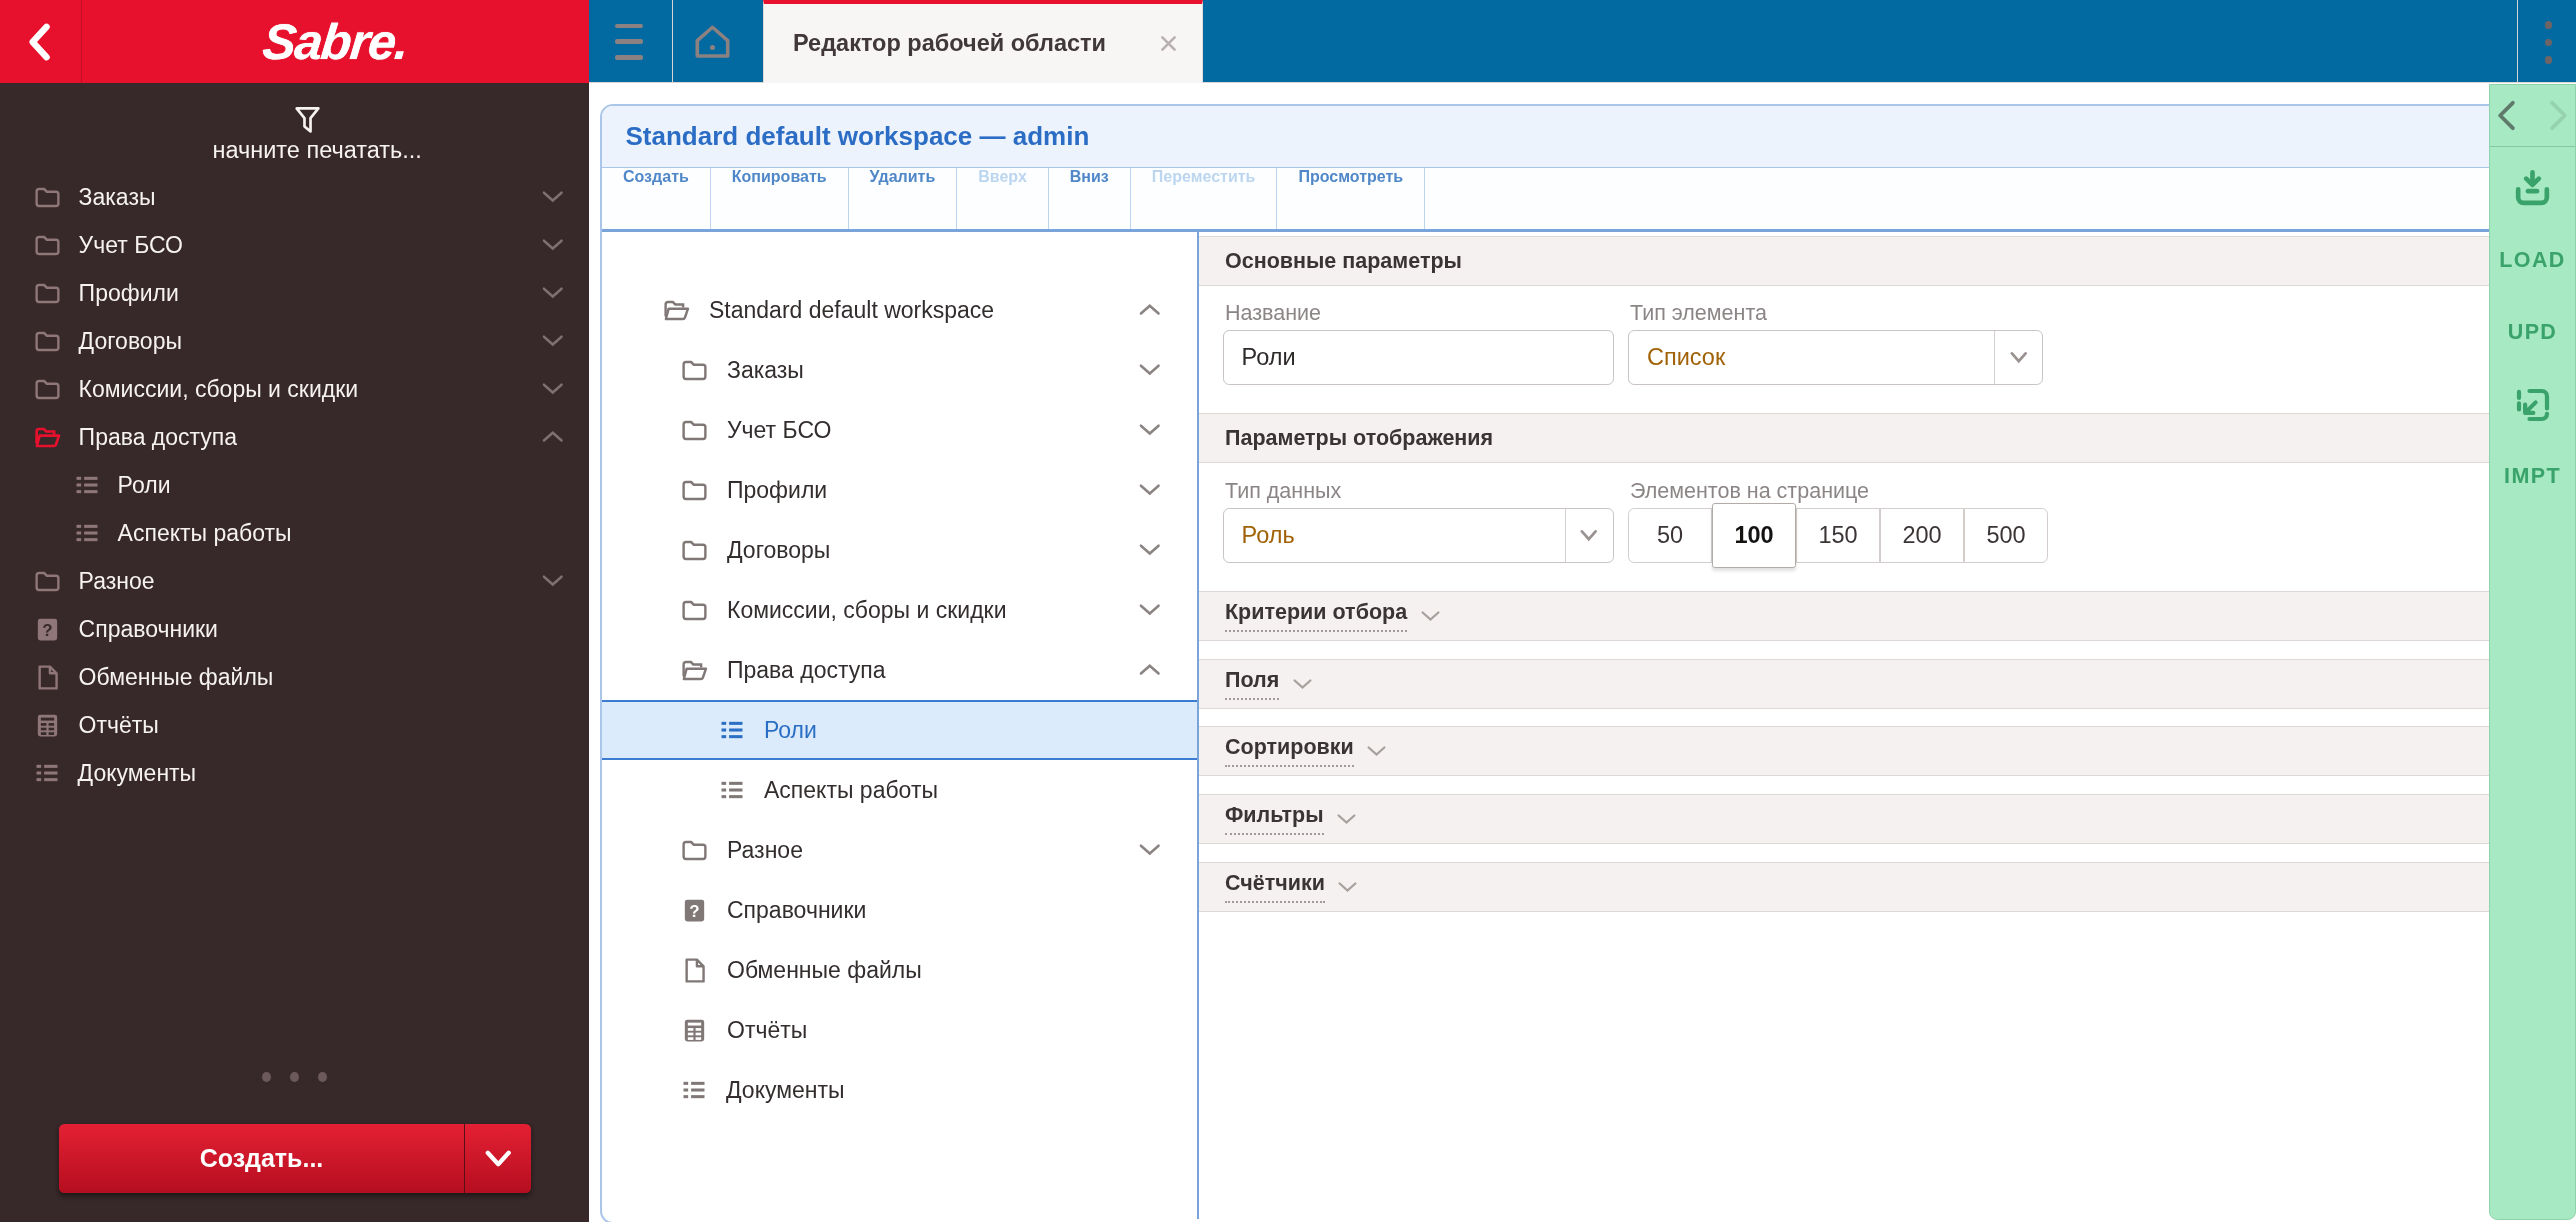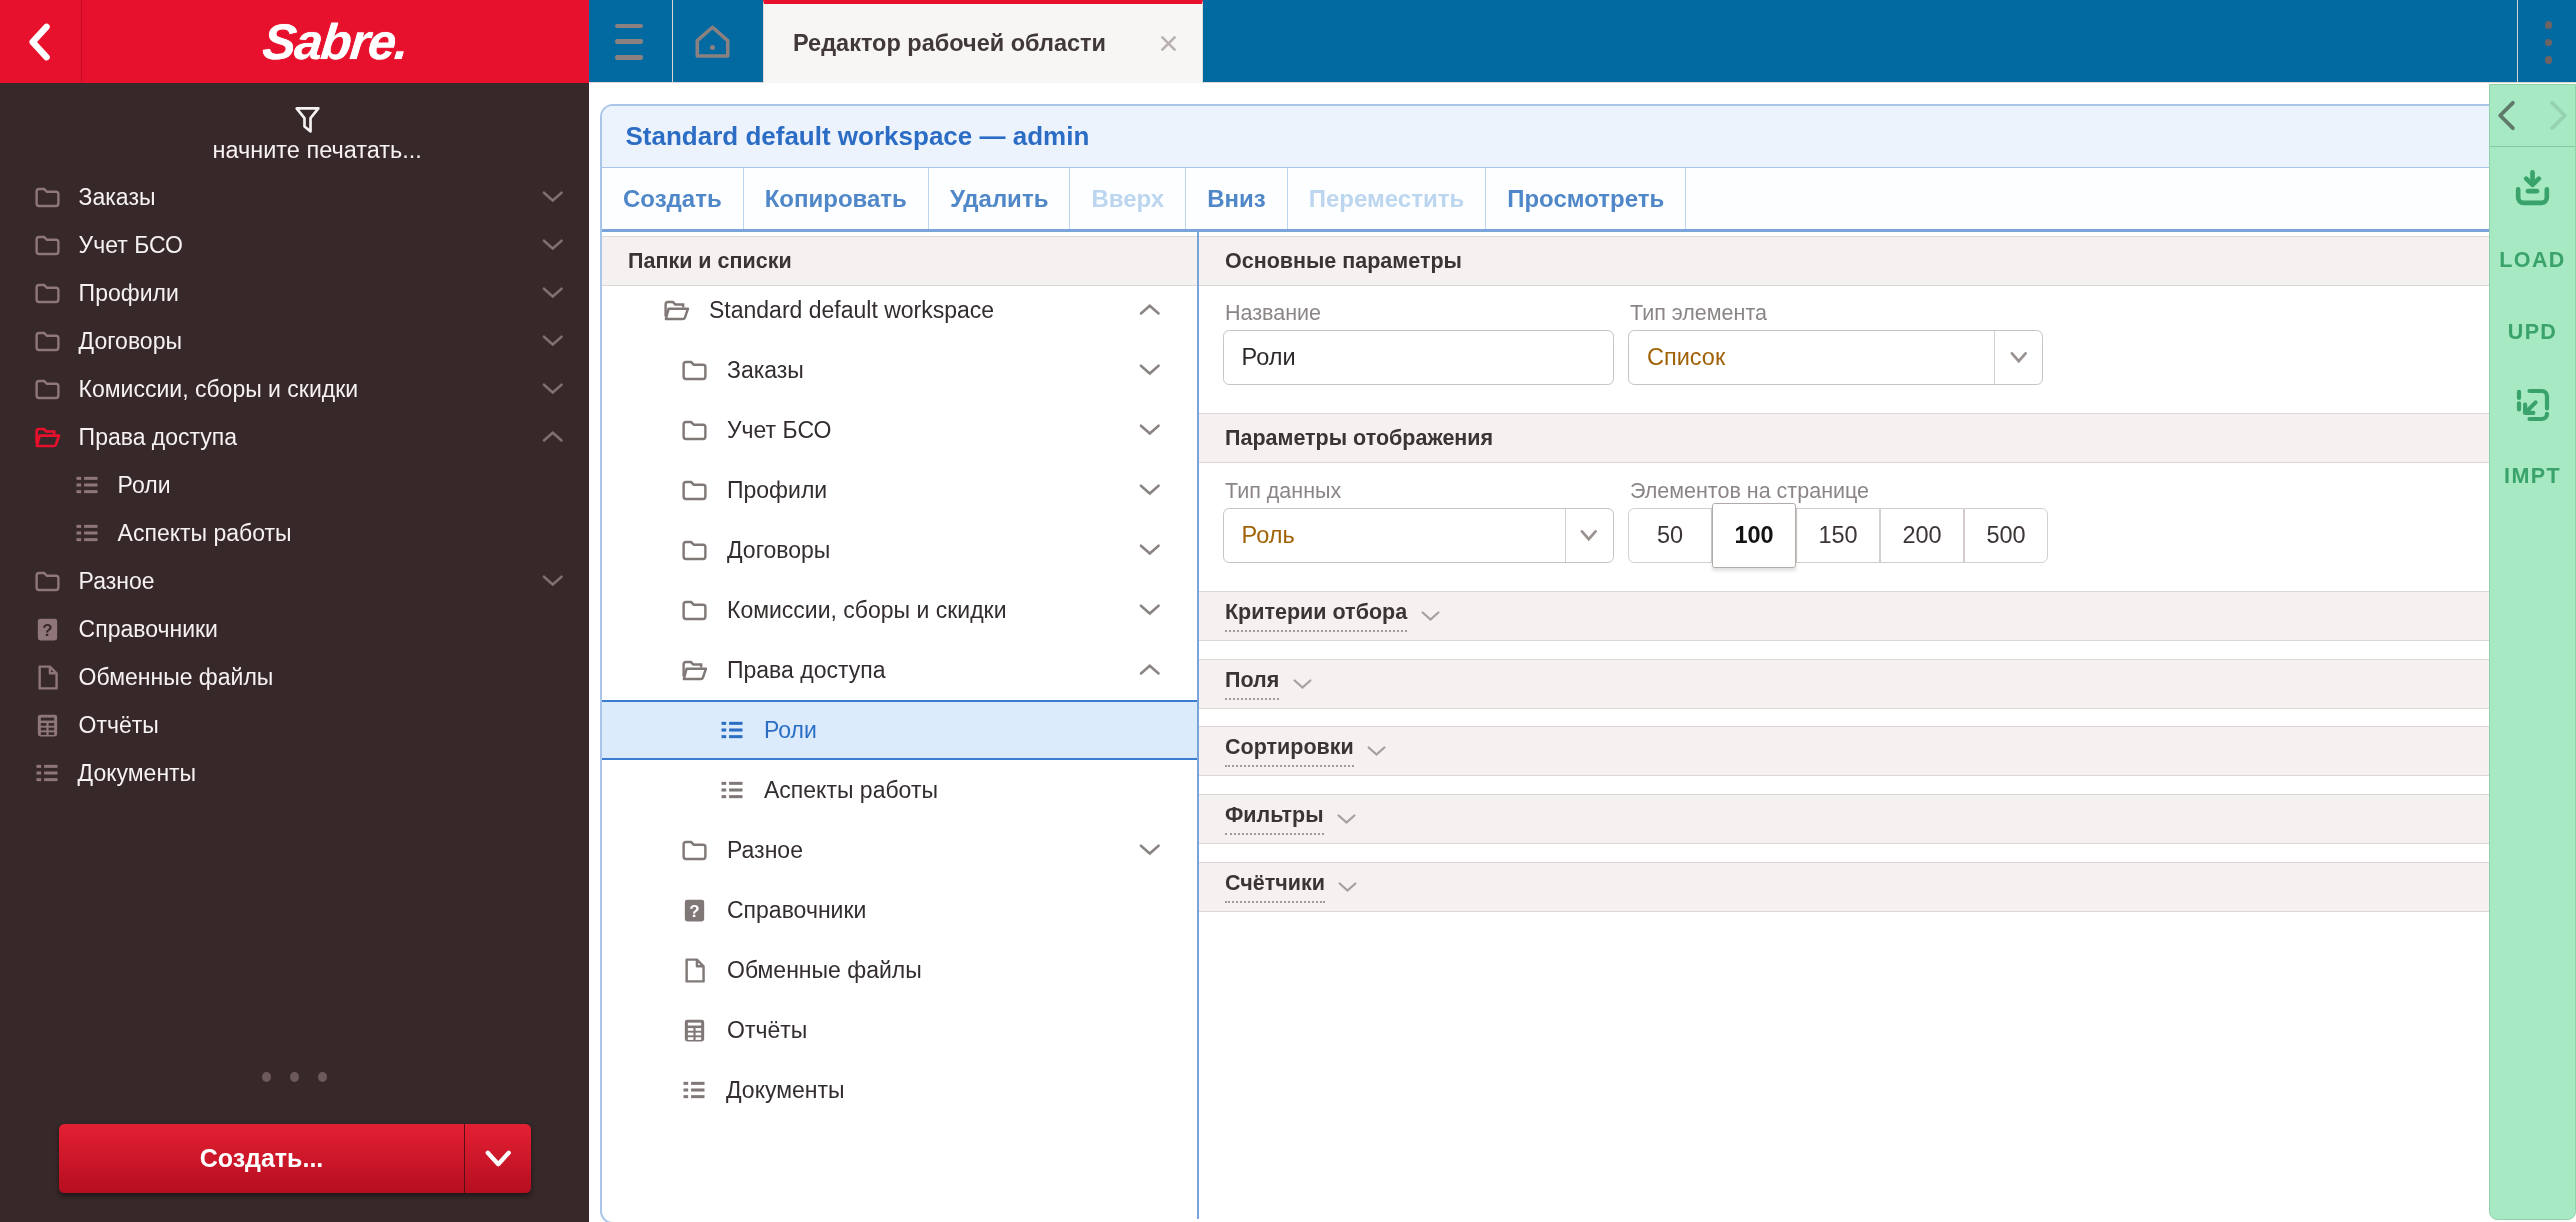--- a/index.html
+++ b/index.html
@@ -55,22 +55,22 @@
   #kebab span { width:7.6px; height:7.6px; border-radius:50%; background:#6f6465; }
 
   
   #main-bg { position:absolute; left:589px; top:84px; width:1987px; height:1138px; background:#fff; }
   #panel { position:absolute; left:600px; top:104px; width:2204px; height:1120px;
     border:2.1px solid #a9c6ea; border-radius:13px; background:#fff; overflow:hidden; }
   #title-band { height:62px; background:#edf3fd; border-bottom:1.4px solid #a9c6ea;
     display:flex; align-items:center; }
   #ws-title { margin-left:23.5px; font-size:26px; font-weight:bold; color:#2b6cc4; }
   #toolbar { height:64px; display:flex; border-bottom:3.5px solid #79a4d9; background:#fdfeff; }
-  .tbtn { display:flex; align-items:center; justify-content:center; padding:0 21px;
-    border-right:1.4px solid #bcd6f0; font-size:24px; font-weight:600; color:#4f87c8; cursor:pointer; }
+  .tbtn { display:flex; justify-content:center; padding:0 21px;
+    border-right:1.4px solid #bcd6f0; font-size:16px; font-weight:600; color:#4f87c8; cursor:pointer; }
   .tbtn.disabled { color:#bcd6f0; cursor:default; }
   #panes { position:relative; height:987px; display:flex; }
   #tree-pane { position:relative; width:597px; border-right:2.1px solid #79a4d9; }
   #right-pane { position:relative; flex:1; }
 
   .band { position:absolute; left:0; right:0; height:50px; background:#f4f1f0;
     border-top:0.7px solid #ddd8d6; border-bottom:0.7px solid #ddd8d6;
     display:flex; align-items:center; }
   .band .btitle { margin-left:26px; font-size:21.5px; font-weight:bold; color:#3b3434; }
 
@@ -389,23 +389,20 @@
         <span>Переместить</span>
       </div>
     <div class="tbtn">
         <span>Просмотреть</span>
       </div>
   </div>
 
   <div id="panes">
 
     <div id="tree-pane">
-      <div class="band" style="top:4.2px">
-        <span class="btitle">Папки и списки</span>
-      </div>
       <div id="tree-rows">
         <div class="t-row lvl0">
           <span class="tree-ic">
               <svg width="29" height="29" viewBox="0 0 24 24">
                 <path d="M3 17 V7 C3 5.9 3.9 5 5 5 H9 L11 7 H17.5 V9.5" fill="none" stroke="currentColor" stroke-width="2"></path>
                 <path d="M5.5 10.5 H21.5 L19 17.8 C18.7 18.6 18.1 19 17.3 19 H3.2 Z" fill="none" stroke="currentColor" stroke-width="2" stroke-linejoin="round"></path>
               </svg>
             </span>
           <span class="lbl">Standard default workspace</span>
           <span class="chev tree-chev">

